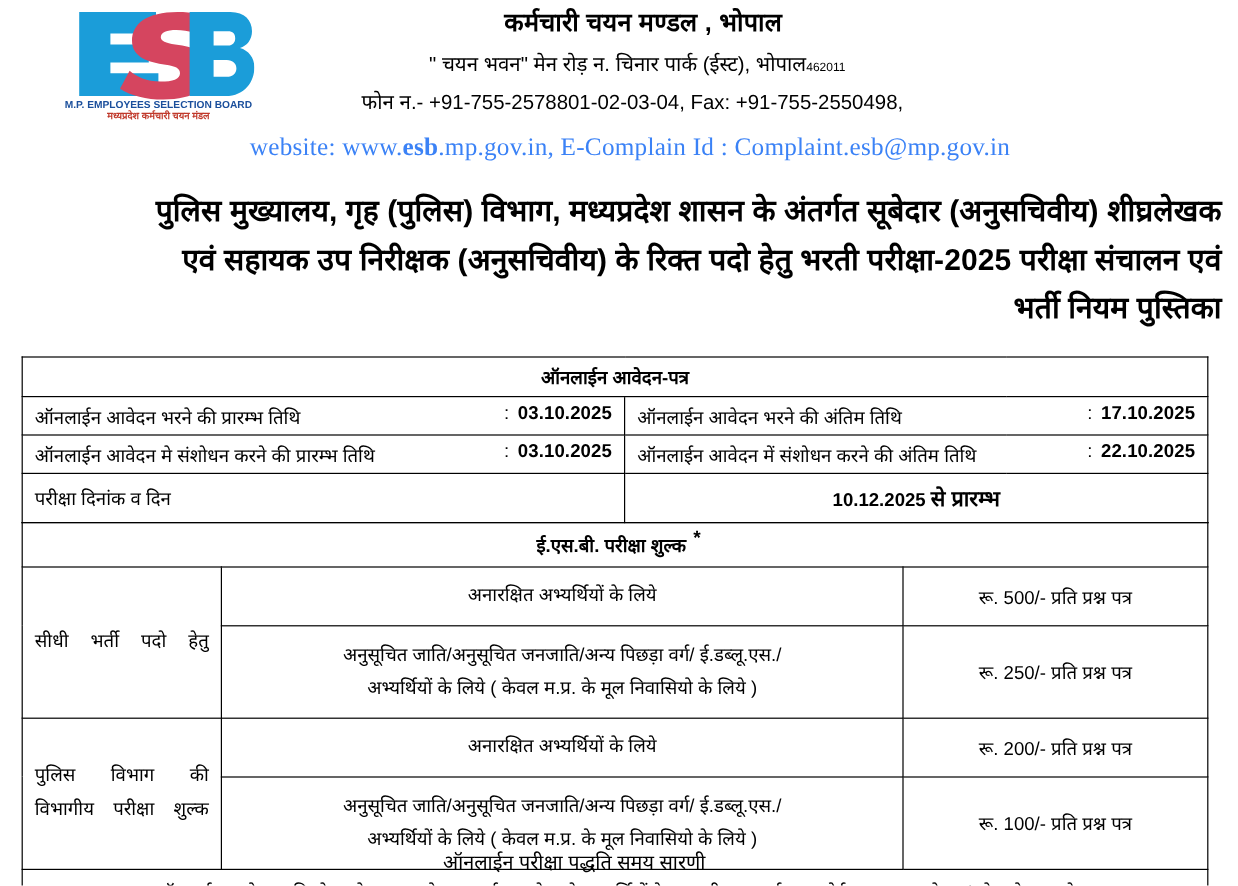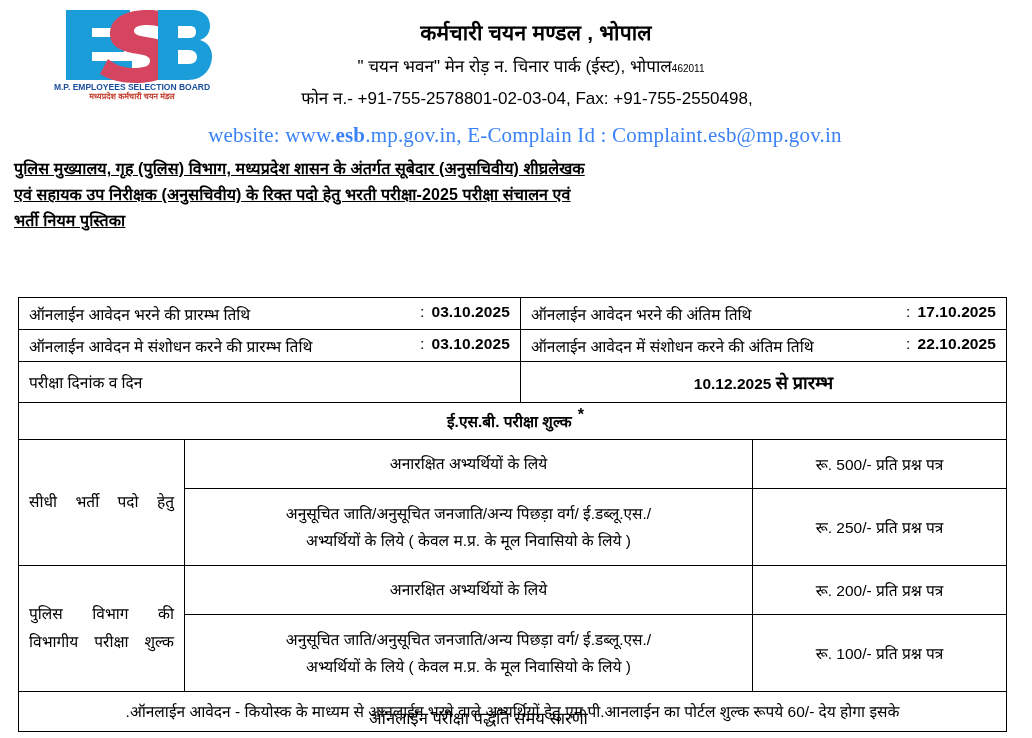--- a/index.html
+++ b/index.html
@@ -24,21 +24,21 @@
   .logo-wrap {
     position: absolute;
     left: 52px;
     top: 4px;
     width: 160px;
     height: 98px;
   }
   .logo-svg { display: block; }
 
   .header-lines {
-    padding-top: 20px;
+    padding-top: 7px;
     text-align: center;
   }
   .org-name {
     font-size: 21px;
     font-weight: bold;
     letter-spacing: 0.2px;
     line-height: 1.2;
     margin: 0 0 0 40px;
   }
   .org-address {
@@ -56,27 +56,26 @@
     font-family: "Liberation Serif", serif;
     font-size: 21px;
     color: #3b82f6;
     margin: 13px 0 0 18px;
     letter-spacing: 0.2px;
   }
   .org-web .bold-esb { font-weight: bold; }
 
   
   .doc-title {
-    text-align: left;
-    font-size: 16px;
+    text-align: right;
+    font-size: 25px;
     font-weight: bold;
     line-height: 1.62;
     padding: 6px 14px 0 14px;
     letter-spacing: 0.1px;
-    text-decoration: underline;
   }
 
   
   .tables {
     position: absolute;
     left: 18px;
     top: 297px;
     width: 988px;
   }
   table.grid {
@@ -223,20 +222,23 @@
 
   <table class="grid">
     <colgroup>
       <col style="width:166px">
         <col style="width:336px">
       <col style="width:318px">
         <col style="width:168px">
     </colgroup>
     <tbody>
       <tr>
+        <td class="c-title" colspan="4">ऑनलाईन आवेदन-पत्र</td>
+      </tr>
+      <tr>
         <td class="dates-cell" colspan="2">
           <span class="lbl">ऑनलाईन आवेदन भरने की प्रारम्भ तिथि</span>
           <span class="colon-val"><span class="colon">:</span><span>03.10.2025</span></span>
         </td>
         <td class="dates-cell" colspan="2">
           <span class="lbl">ऑनलाईन आवेदन भरने की अंतिम तिथि</span>
           <span class="colon-val"><span class="colon">:</span><span>17.10.2025</span></span>
         </td>
       </tr>
       <tr>

